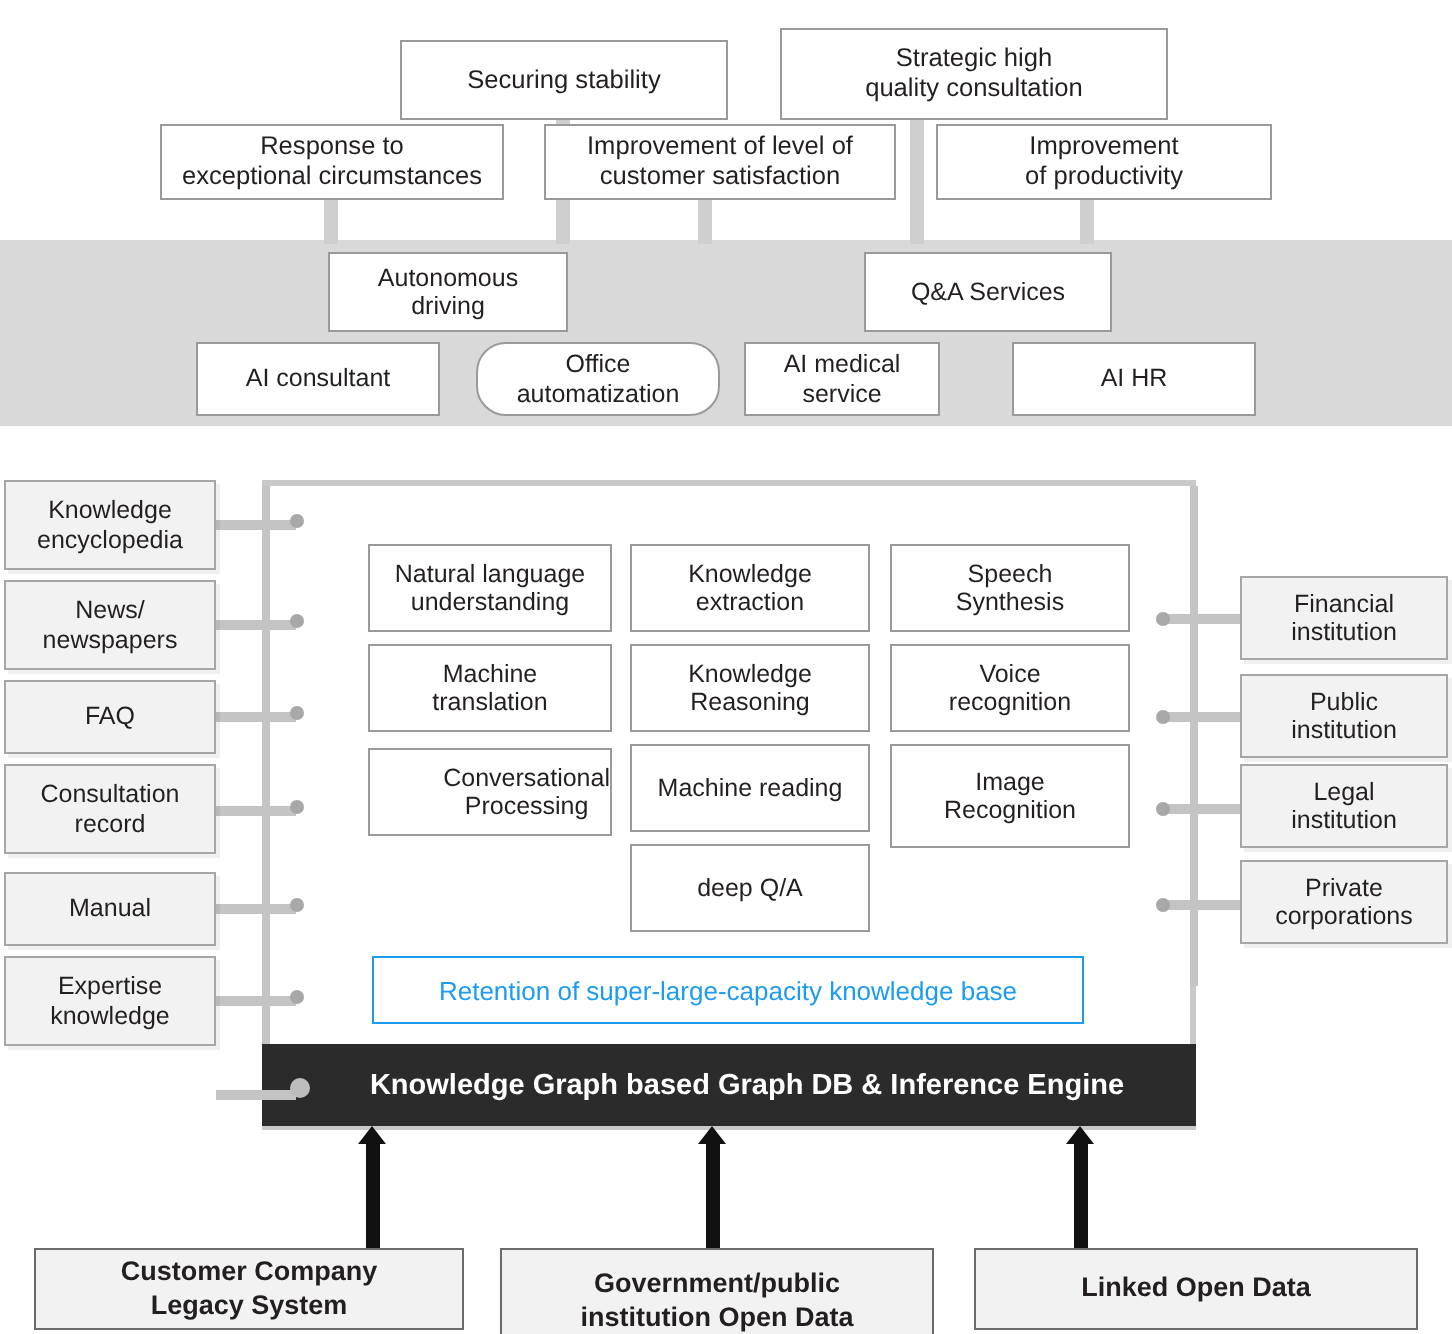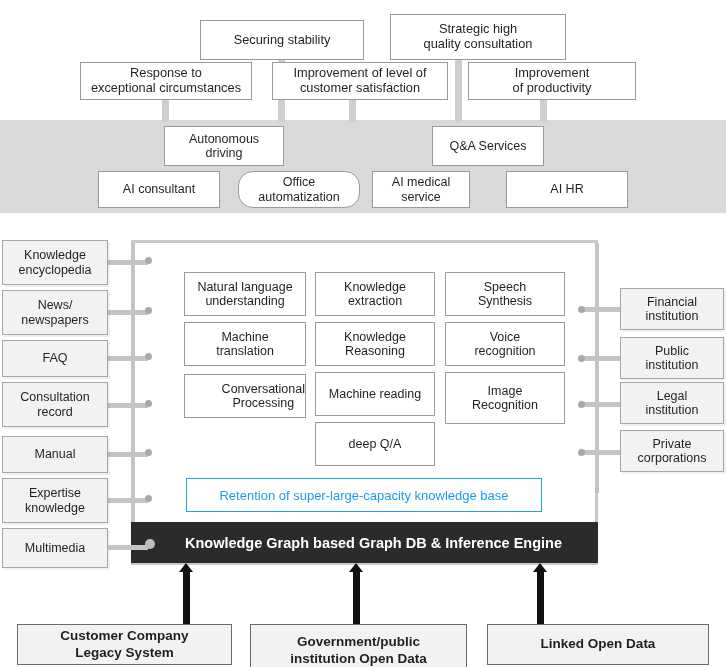--- a/index.html
+++ b/index.html
@@ -159,42 +159,42 @@
 
   <div class="stub" style="left:278px; top:60px;  width:7px; height:62px;"></div>
   <div class="stub" style="left:455px; top:60px;  width:7px; height:62px;"></div>
   <div class="stub" style="left:162px; top:100px; width:7px; height:22px;"></div>
   <div class="stub" style="left:349px; top:100px; width:7px; height:22px;"></div>
   <div class="stub" style="left:540px; top:100px; width:7px; height:22px;"></div>
 
   <div class="box tier-top" style="left:200px; top:20px; width:164px; height:40px;">
     <span>Securing stability</span>
   </div>
-  <div class="box tier-top" style="left:390px; top:14px; width:176px; height:46px;">
+  <div class="box tier-top" style="left:390px; top:14px; width:194px; height:46px;">
     <span>Strategic high
 quality consultation</span>
   </div>
   <div class="box tier-top" style="left:80px; top:62px; width:172px; height:38px;">
     <span>Response to
 exceptional circumstances</span>
   </div>
   <div class="box tier-top" style="left:272px; top:62px; width:176px; height:38px;">
     <span>Improvement of level of
 customer satisfaction</span>
   </div>
   <div class="box tier-top" style="left:468px; top:62px; width:168px; height:38px;">
     <span>Improvement
 of productivity</span>
   </div>
 
   <div class="box" style="left:164px; top:126px; width:120px; height:40px;">
     <span>Autonomous
 driving</span>
   </div>
-  <div class="box" style="left:432px; top:126px; width:112px; height:40px;text-align:center;">
+  <div class="box" style="left:432px; top:126px; width:124px; height:40px;text-align:center;">
     <span>Q&amp;A Services</span>
   </div>
 
   <div class="box" style="left:98px; top:171px; width:122px; height:37px;">
     <span>AI consultant</span>
   </div>
   <div class="box" style="left:238px; top:171px; width:122px; height:37px;border-radius:15px;">
     <span>Office
 automatization</span>
   </div>
@@ -250,23 +250,20 @@
     <span>Consultation
 record</span>
   </div>
   <div class="box gray-fill shadowed" style="left:2px; top:436px; width:106px; height:37px;">
     <span>Manual</span>
   </div>
   <div class="box gray-fill shadowed" style="left:2px; top:478px; width:106px; height:45px;">
     <span>Expertise
 knowledge</span>
   </div>
-  <div class="box gray-fill shadowed" style="left:2px; top:528px; width:106px; height:40px;">
-    <span>Multimedia</span>
-  </div>
 
   <div class="box gray-fill shadowed" style="left:620px; top:288px; width:104px; height:42px;">
     <span>Financial
 institution</span>
   </div>
   <div class="box gray-fill shadowed" style="left:620px; top:337px; width:104px; height:42px;">
     <span>Public
 institution</span>
   </div>
   <div class="box gray-fill shadowed" style="left:620px; top:382px; width:104px; height:42px;">

